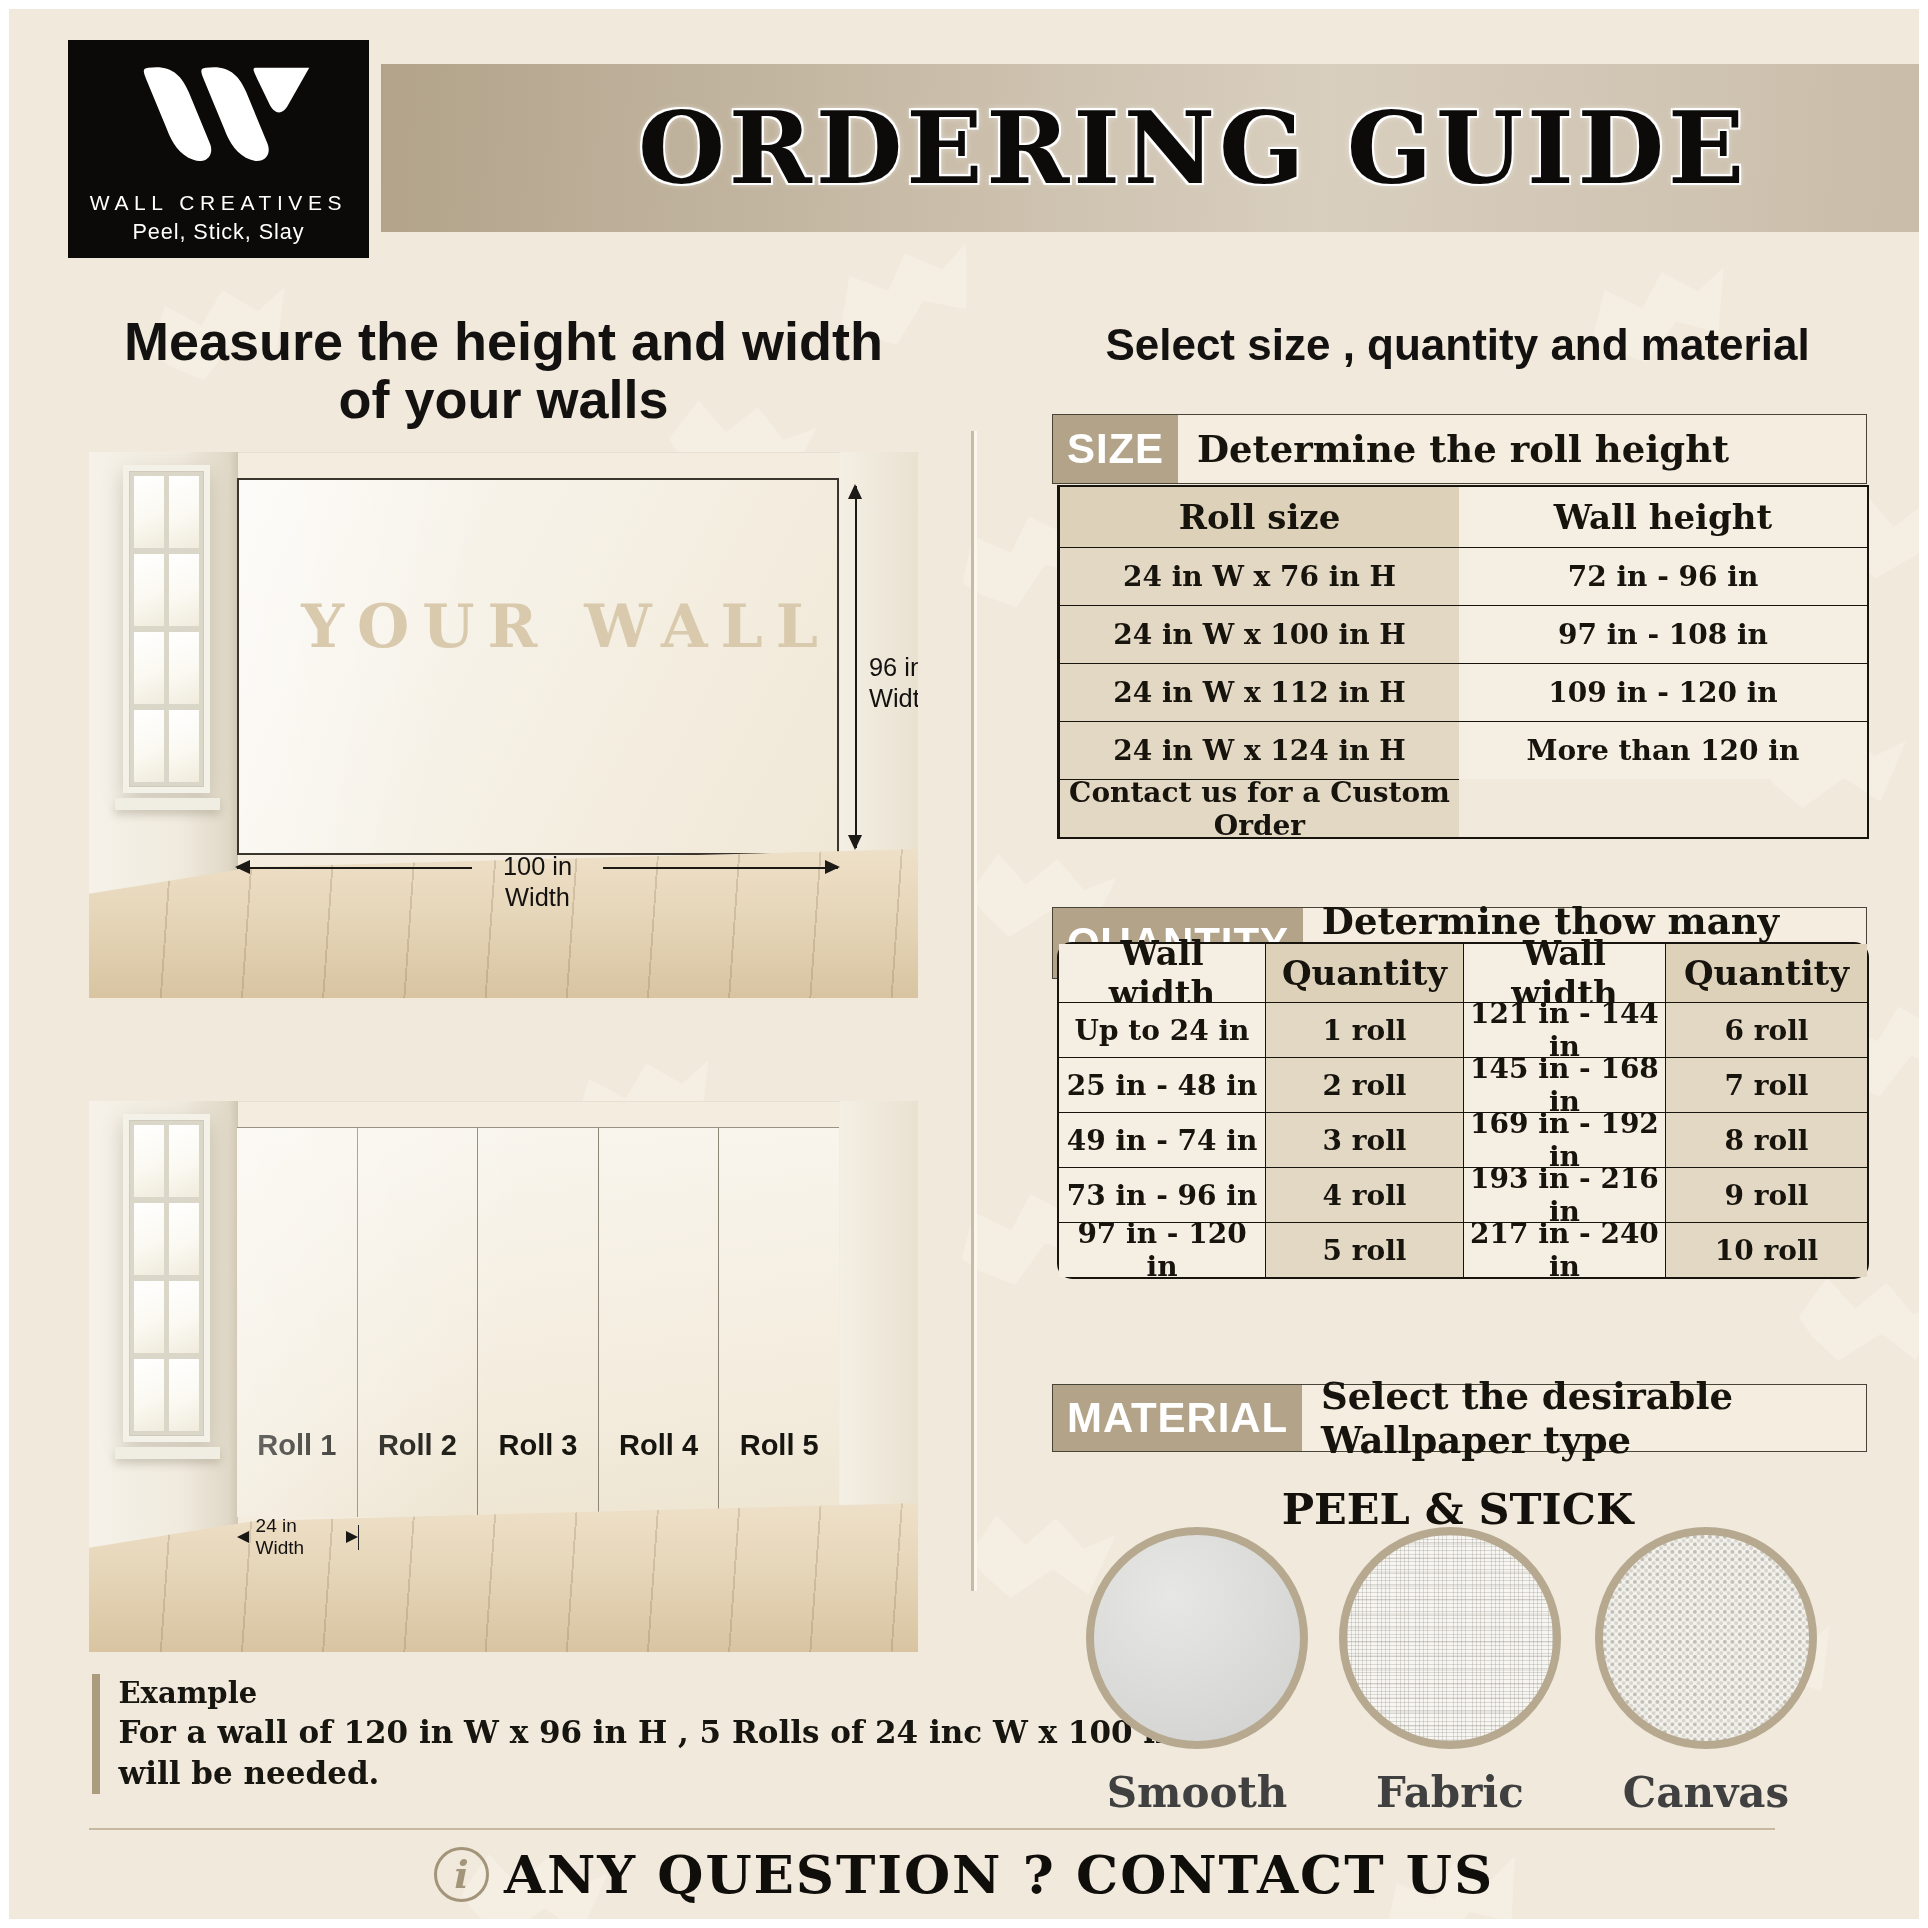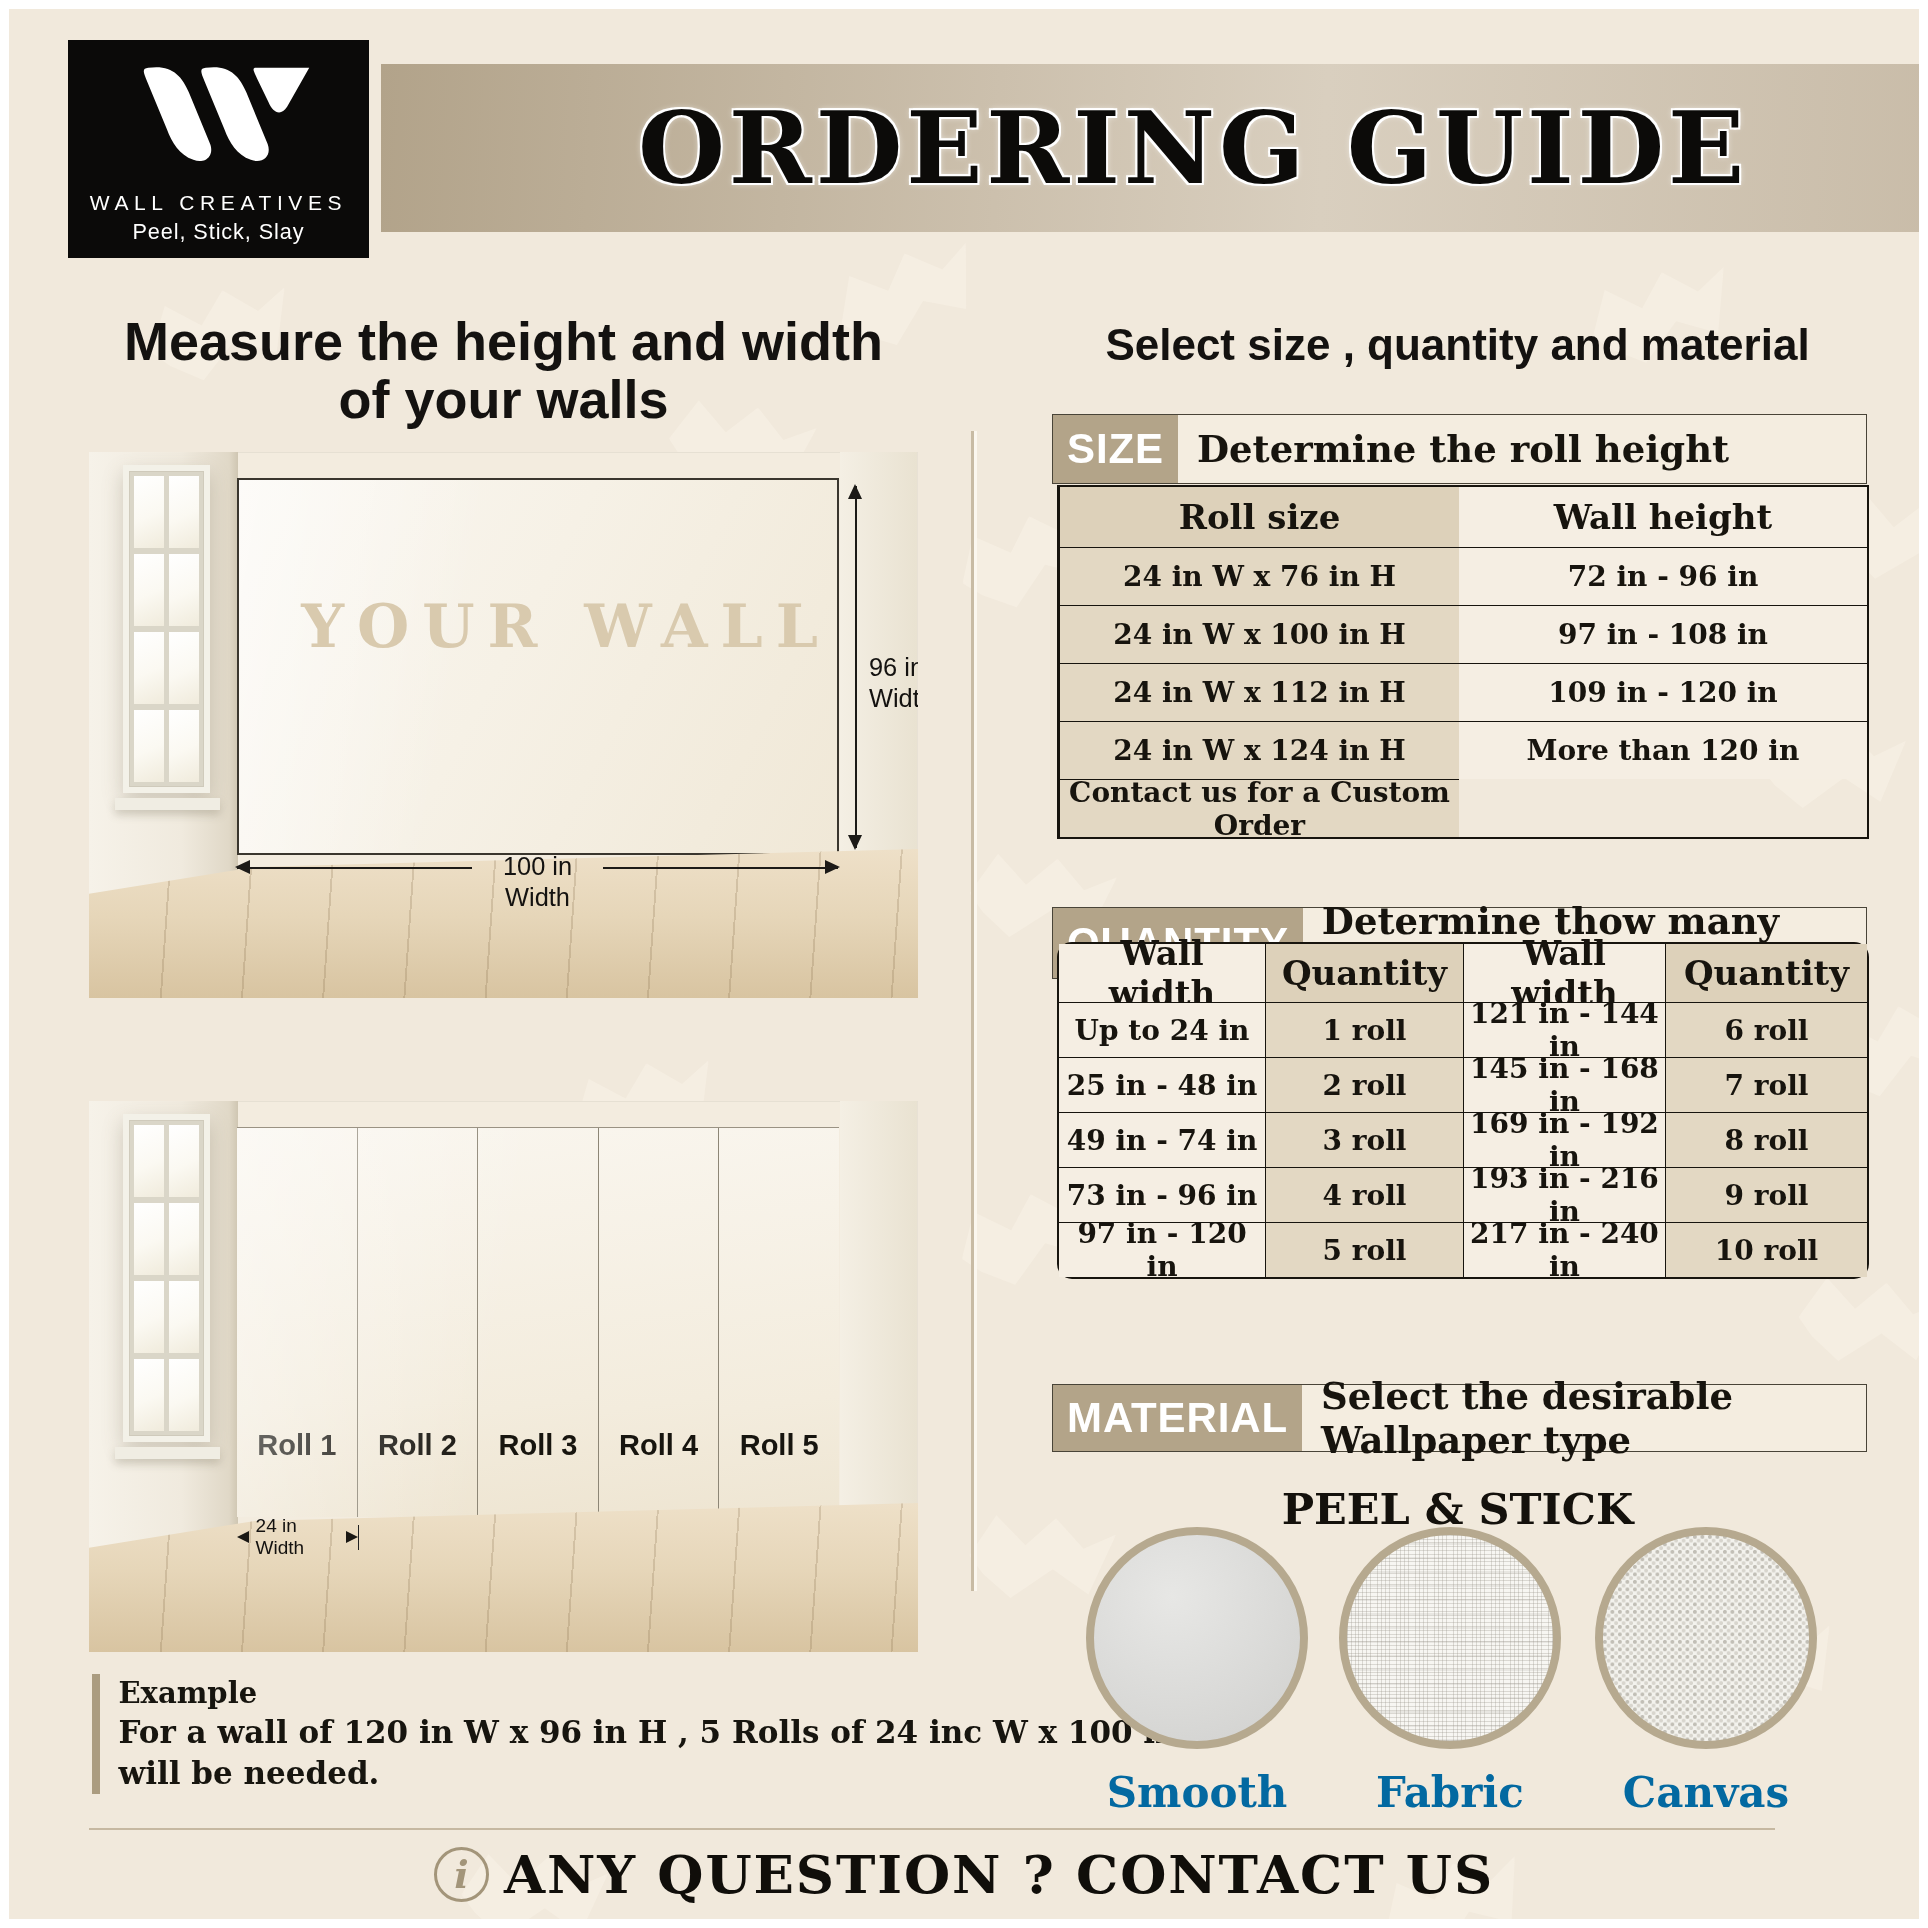--- a/index.html
+++ b/index.html
@@ -134,21 +134,21 @@
   .mat-smooth{left:1077px;background:radial-gradient(circle at 38% 30%,#e7e7e5,#d5d5d3 78%);}
   .mat-fabric{left:1330px;background-color:#f7f6f2;
       background-image:repeating-linear-gradient(0deg,rgba(150,145,135,.30) 0 0.9px,transparent 0.9px 3.8px),
                        repeating-linear-gradient(90deg,rgba(150,145,135,.30) 0 0.9px,transparent 0.9px 3.8px),
                        repeating-linear-gradient(0deg,rgba(120,115,105,.12) 0 1.9px,transparent 1.9px 14px);}
   .mat-canvas{left:1586px;background-color:#f3f2ed;
       background-image:radial-gradient(circle at 1.9px 1.9px,rgba(145,140,128,.5) 1.6px,transparent 2.3px),
                        radial-gradient(circle at 5.6px 5.6px,rgba(175,170,158,.4) 1.6px,transparent 2.3px);
       background-size:7.5px 7.5px;}
   .mat-label{position:absolute;top:1759px;width:222px;text-align:center;
-             font-family:"DejaVu Serif",serif;font-weight:bold;font-size:42px;color:#0369a1;}
+             font-family:"DejaVu Serif",serif;font-weight:bold;font-size:42px;color:#404040;}
   .ml-0{left:1077px;} .ml-1{left:1330px;} .ml-2{left:1586px;}
 
   
   .footer-line{position:absolute;left:80px;top:1819px;width:1686px;height:1.9px;background:#c6b8a1;}
   .footer{position:absolute;left:0;right:0;top:1834px;display:flex;align-items:center;justify-content:center;gap:15px;}
   .info-circle{width:55px;height:55px;border:3.8px solid #a3957a;border-radius:50%;color:#a3957a;
                font-family:"DejaVu Serif",serif;font-weight:bold;font-style:italic;font-size:38px;
                display:flex;align-items:center;justify-content:center;}
   .footer-text{font-family:"DejaVu Serif",serif;font-weight:bold;font-size:53px;letter-spacing:1.9px;color:#100e0a;}
 </style>

